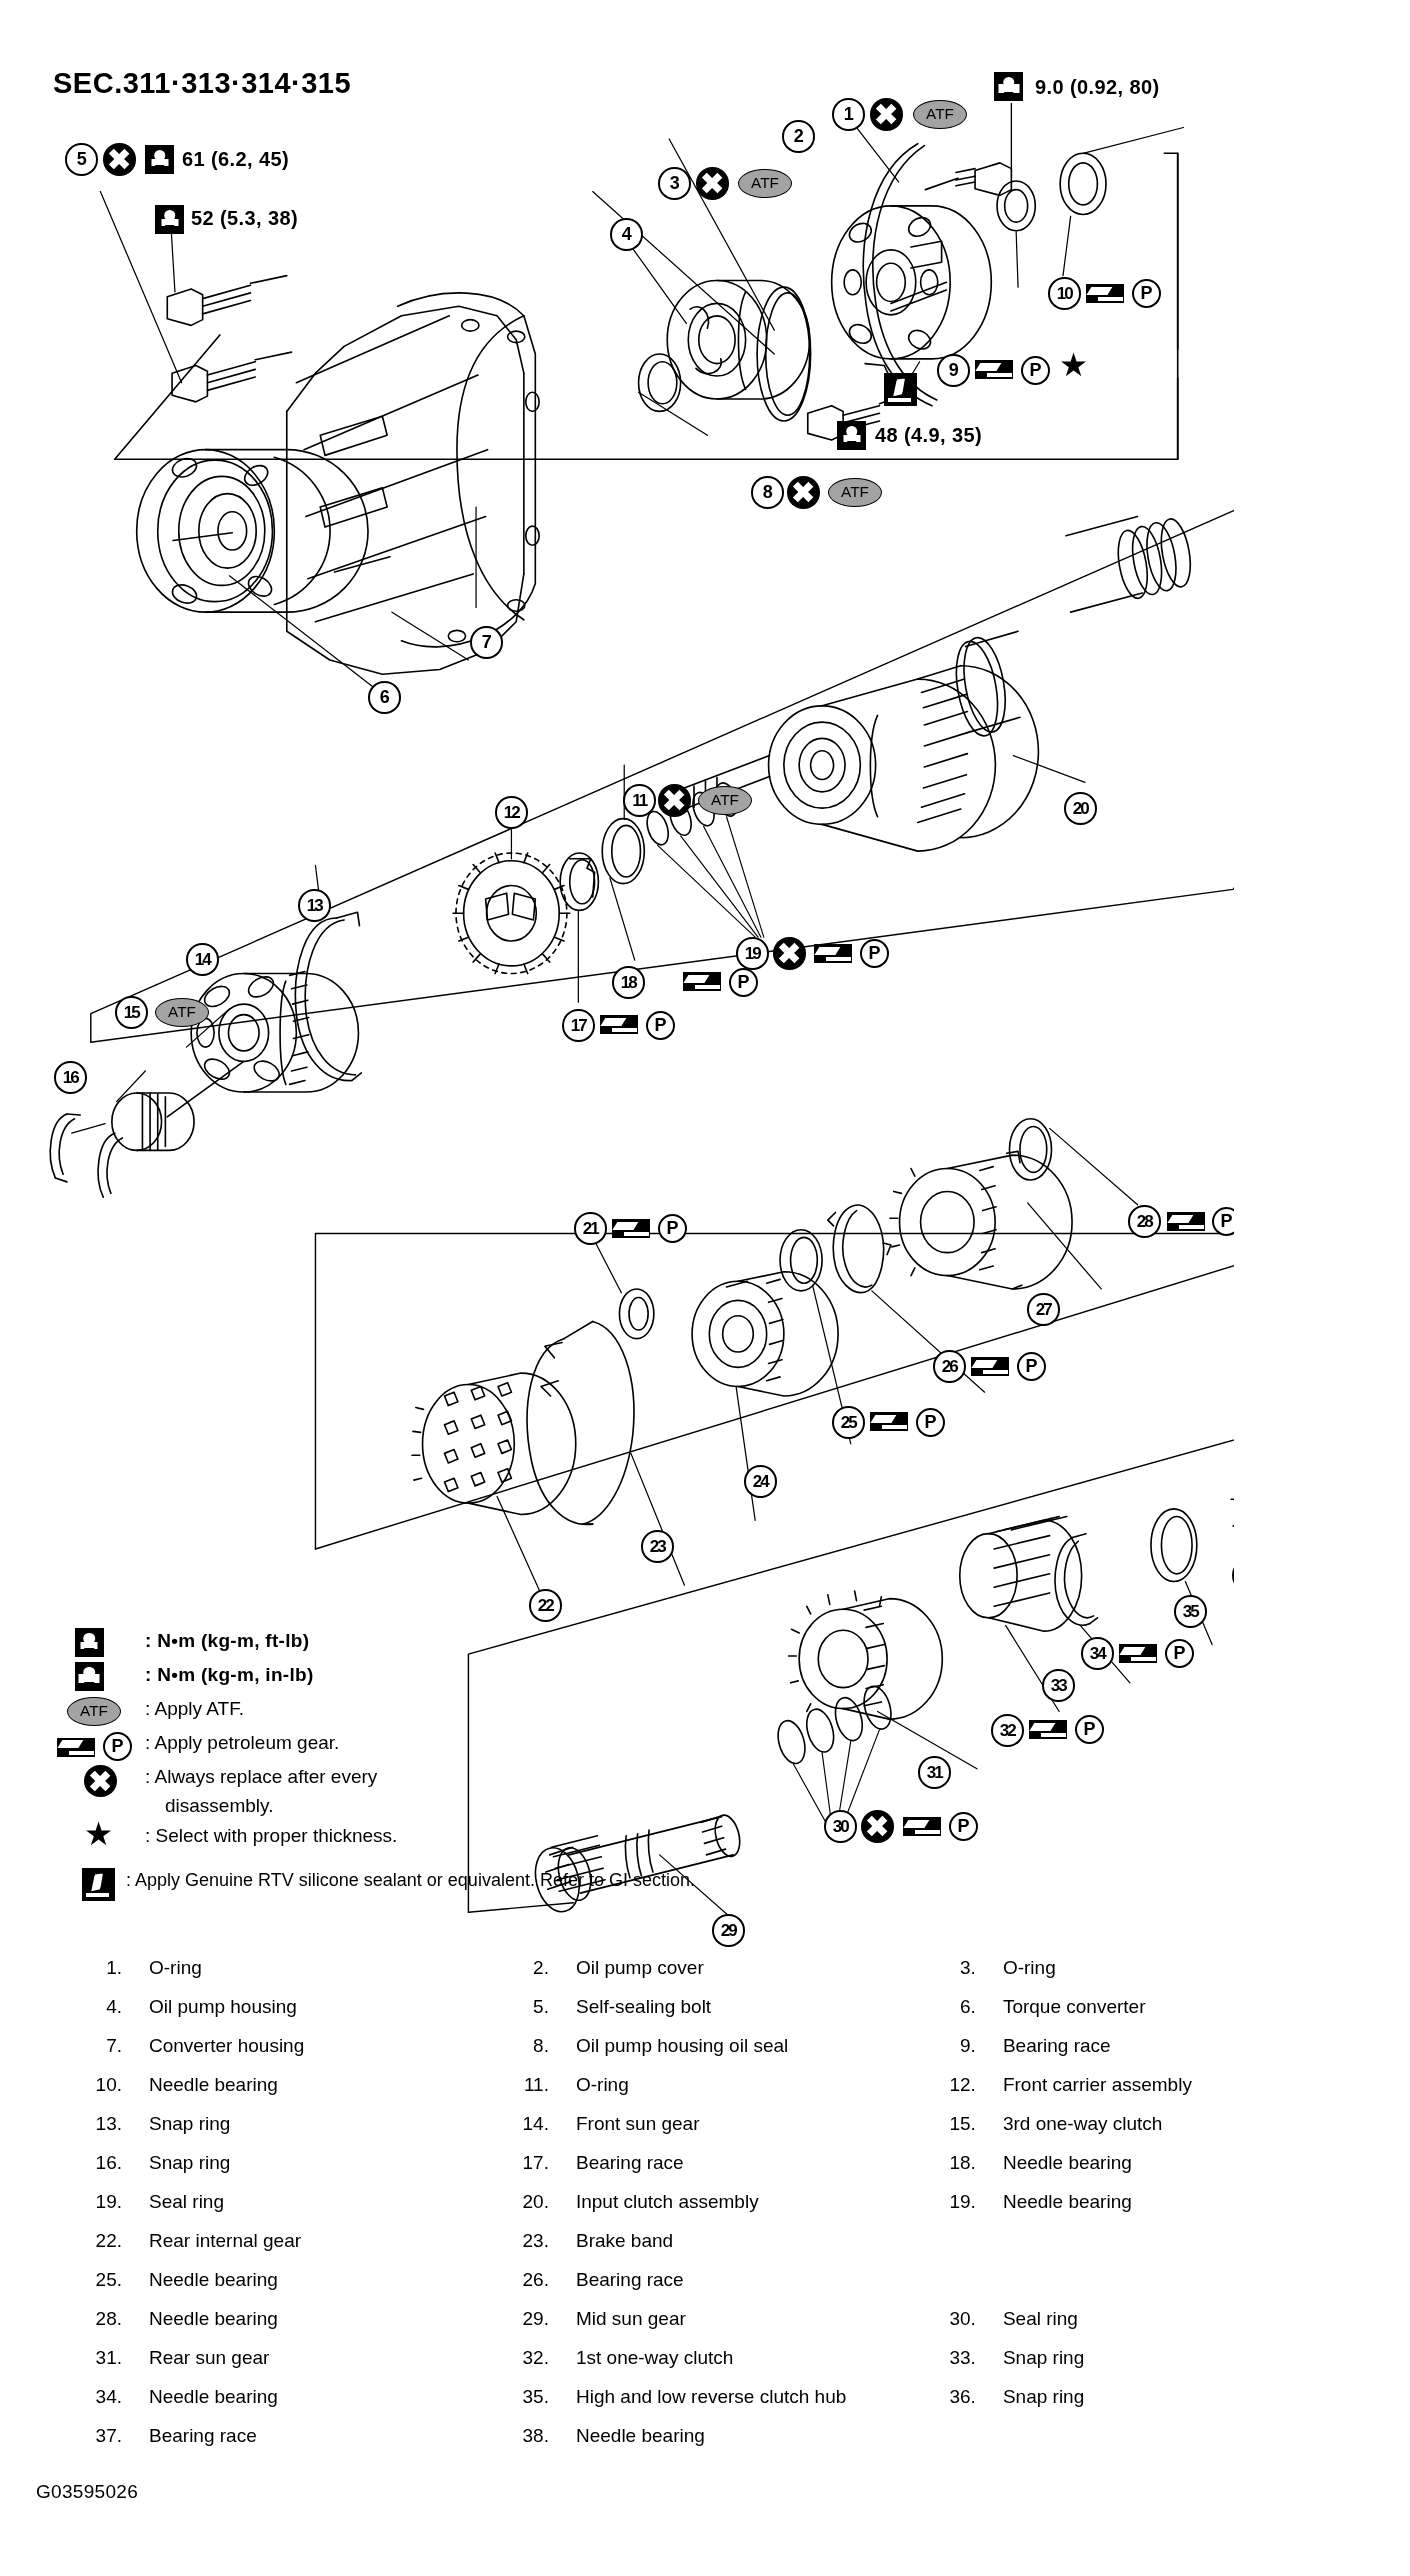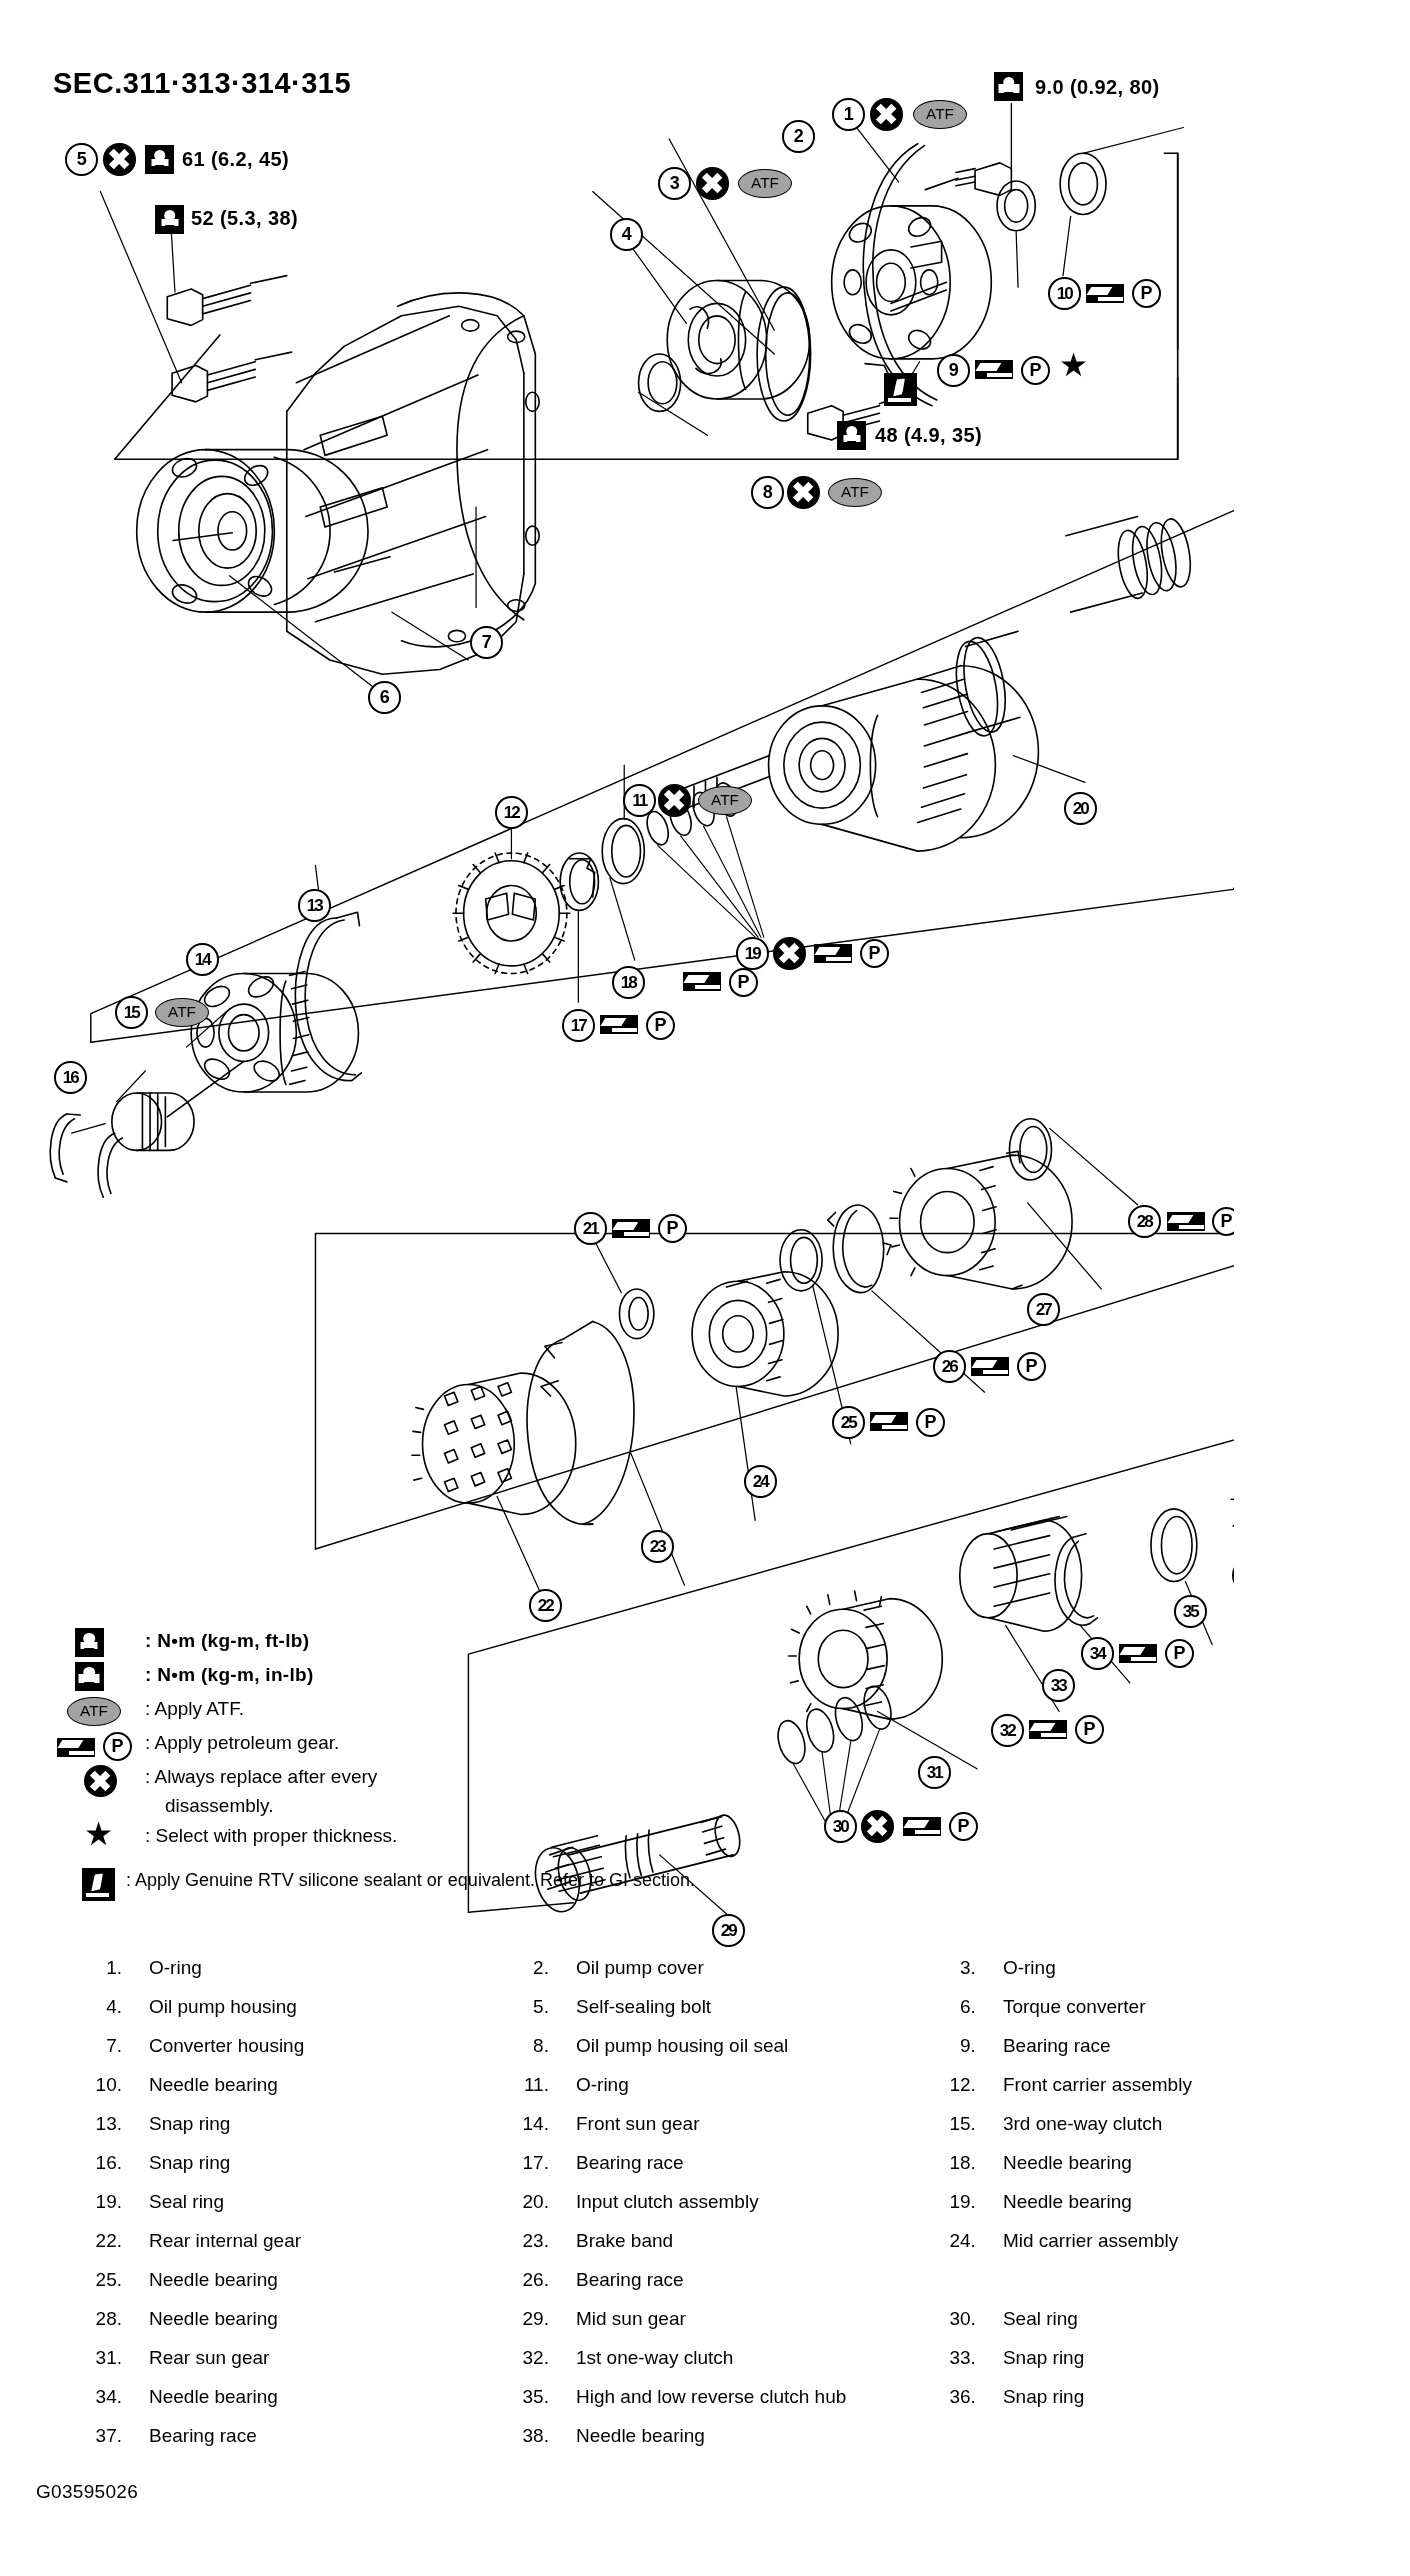--- a/index.html
+++ b/index.html
@@ -837,24 +837,20 @@
     </div>
     <div class="prow">
       <div class="pcell">
           <span class="pnum">22.</span>
           <span class="pname">Rear internal gear</span>
         </div>
       <div class="pcell">
           <span class="pnum">23.</span>
           <span class="pname">Brake band</span>
         </div>
-      <div class="pcell">
-          <span class="pnum">24.</span>
-          <span class="pname">Mid carrier assembly</span>
-        </div>
     </div>
     <div class="prow">
       <div class="pcell">
           <span class="pnum">25.</span>
           <span class="pname">Needle bearing</span>
         </div>
       <div class="pcell">
           <span class="pnum">26.</span>
           <span class="pname">Bearing race</span>
         </div>

